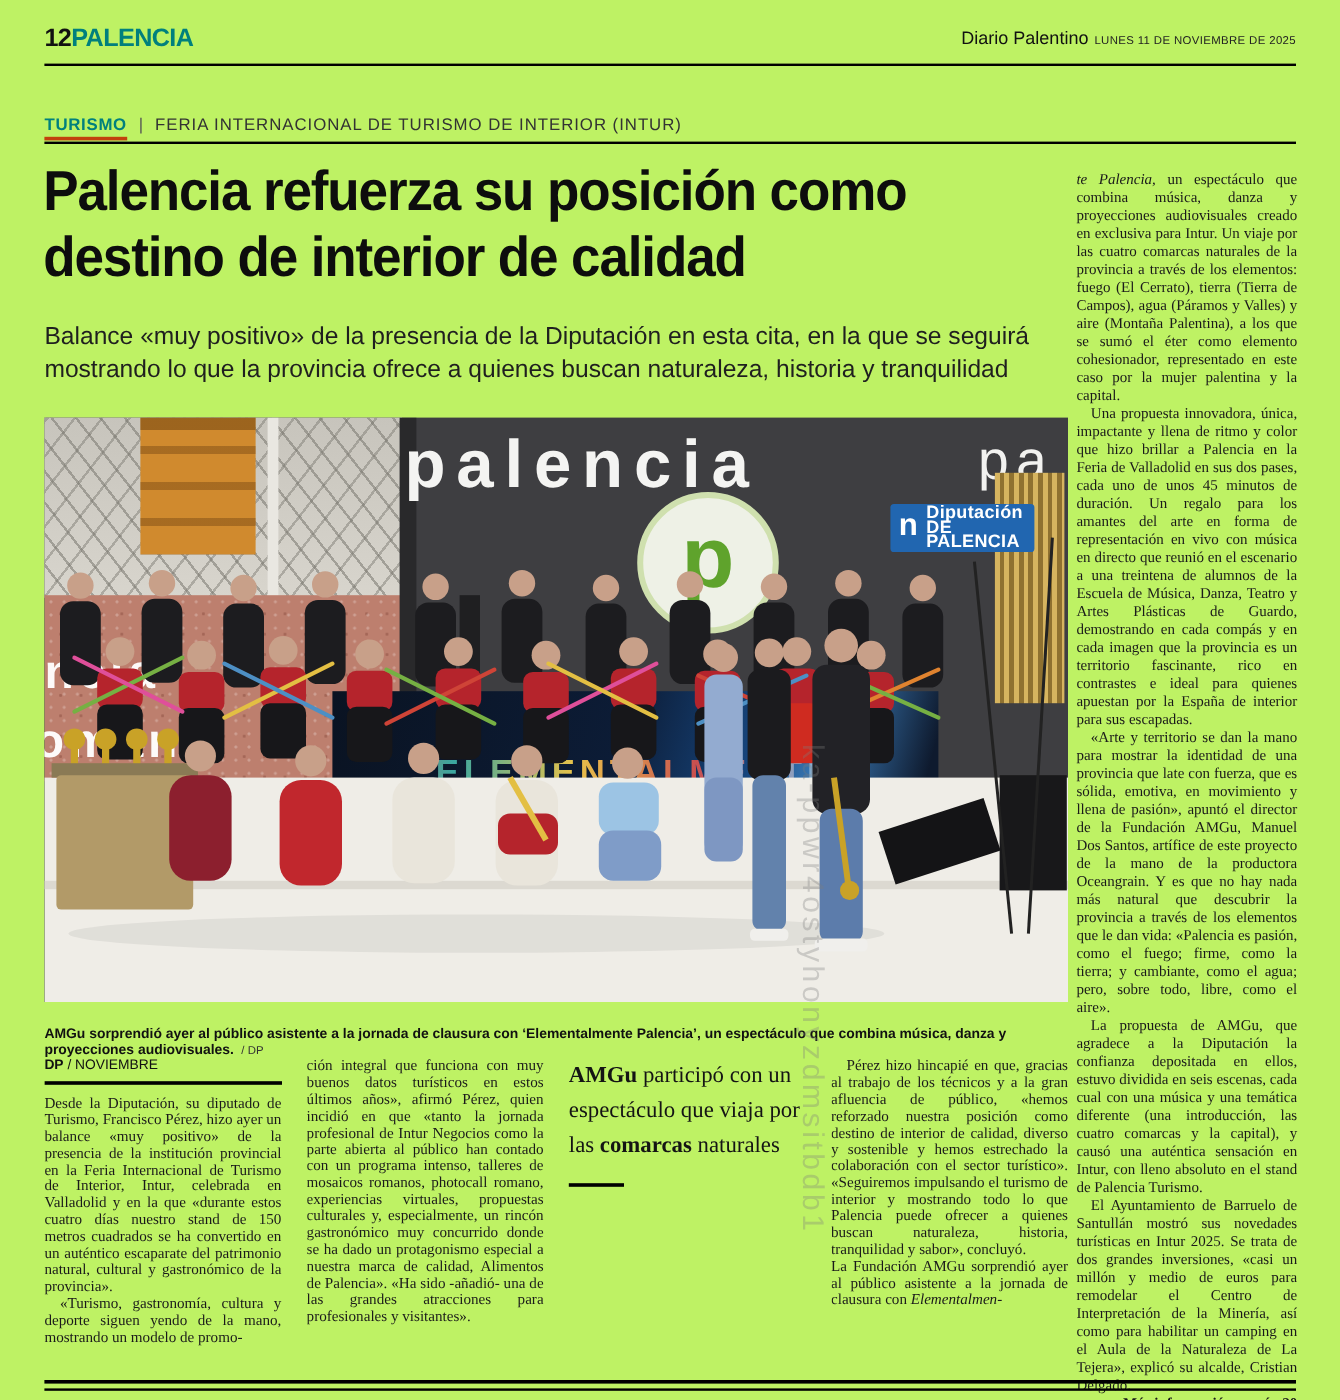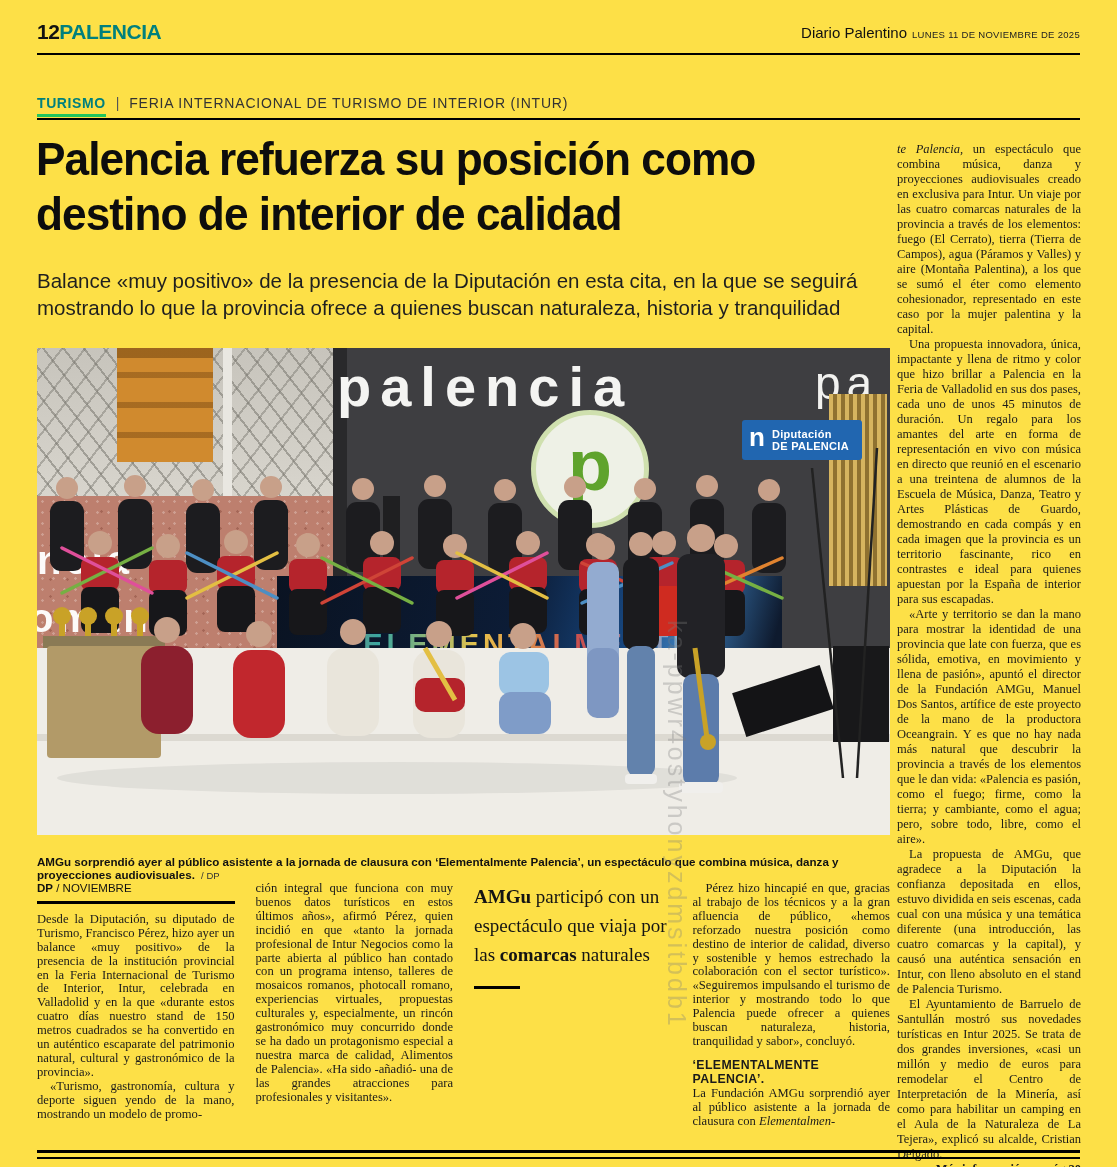--- a/index.html
+++ b/index.html
@@ -1,31 +1,31 @@
 <!DOCTYPE html>
 <html lang="es"><head>
 <meta charset="utf-8">
 <style>
   html,body{margin:0;padding:0;background:#ffffff;}
-  .page{position:relative;width:1117px;height:1167px;background:#fde047;overflow:hidden;
+  .page{position:relative;width:1117px;height:1167px;background:#bef264;overflow:hidden;
         font-family:"Liberation Serif",serif;color:#1c1c1c;}
 
   
   .header-row{position:absolute;top:20px;left:37px;right:37px;height:30px;}
   .folio{position:absolute;left:0;top:0;font-family:"Liberation Sans",sans-serif;font-weight:bold;font-size:21px;letter-spacing:-.5px;}
   .folio .num{color:#111;}
   .folio .sec{color:#00807d;}
   .masthead{position:absolute;right:0;top:4px;text-align:right;font-family:"Liberation Sans",sans-serif;}
   .masthead .mname{font-weight:normal;font-size:15px;color:#111;}
   .masthead .mdate{font-size:9.5px;color:#222;margin-left:5px;letter-spacing:.3px;}
   .rule1{position:absolute;top:53px;left:37px;right:37px;height:0;border-top:2px solid #000;}
 
   
   .kicker{position:absolute;top:95px;left:37px;right:37px;font-family:"Liberation Sans",sans-serif;font-size:14px;}
-  .kicker .klabel{color:#00807d;font-weight:bold;letter-spacing:.6px;border-bottom:3px solid #22c55e;padding-bottom:3px;}
+  .kicker .klabel{color:#00807d;font-weight:bold;letter-spacing:.6px;border-bottom:3px solid #c2410c;padding-bottom:3px;}
   .kicker .ksep{color:#555;margin:0 6px;}
   .kicker .ktopic{color:#333;letter-spacing:.8px;}
   .rule2{position:absolute;top:118px;left:37px;right:37px;height:0;border-top:2px solid #000;}
 
   
   .headline{position:absolute;top:131px;left:36px;width:900px;margin:0;
             font-family:"Liberation Sans",sans-serif;font-weight:bold;color:#0d0d0d;
             font-size:47px;line-height:55px;letter-spacing:-1px;transform:scaleX(.94);transform-origin:left top;}
   .deck{position:absolute;top:267px;left:37px;width:838px;margin:0;
         font-family:"Liberation Sans",sans-serif;font-size:20.5px;line-height:27px;color:#1f1f1f;}
@@ -61,21 +61,21 @@
      font-family:"Liberation Sans",sans-serif;font-weight:bold;font-size:29px;letter-spacing:4px;color:#d9b13b;}
   @supports (-webkit-background-clip:text){
     .ph-screen .sc-title{background:linear-gradient(90deg,#d85a3a,#3aa6a0,#e8c24a,#c94f4f,#7fb3d9,#e8c24a);
       -webkit-background-clip:text;background-clip:text;color:transparent;}
   }
   .ph-screen .sc-sub{position:absolute;left:0;right:0;top:96px;text-align:center;
      font-style:italic;font-size:27px;letter-spacing:3px;color:#8fd0ca;}
   .ph-badge{position:absolute;left:705px;top:72px;width:120px;height:40px;background:#2166b0;border-radius:3px;
      display:flex;align-items:center;gap:7px;padding:0 7px;box-sizing:border-box;}
   .ph-badge .bglyph{color:#fff;font-family:"Liberation Sans",sans-serif;font-weight:800;font-size:26px;line-height:1;margin-top:-6px;}
-  .ph-badge .btxt{color:#fff;font-family:"Liberation Sans",sans-serif;font-weight:bold;font-size:11px;line-height:12px;letter-spacing:.3px;}
+  .ph-badge .btxt{color:#fff;font-family:"Liberation Sans",sans-serif;font-weight:bold;font-size:15px;line-height:12px;letter-spacing:.3px;}
   .ph-slats{position:absolute;left:792px;top:46px;width:58px;height:192px;
      background:repeating-linear-gradient(90deg,#d6b45f 0 4px,#8f7130 4px 8px);}
   .ph-speaker{position:absolute;left:346px;top:148px;width:17px;height:104px;background:#1f1f21;}
   .ph-floor{position:absolute;left:0;top:300px;width:853px;height:187px;background:#efede7;}
   .ph-step{position:absolute;left:0;top:386px;width:853px;height:7px;background:#dcd9d1;}
   .ph-people{position:absolute;left:0;top:0;width:853px;height:487px;}
 
   .wm-faint{position:absolute;left:662px;top:620px;writing-mode:vertical-rl;font-family:"Liberation Sans",sans-serif;
      font-size:25px;letter-spacing:3px;color:rgba(125,125,125,.32);z-index:6;}
 
@@ -299,21 +299,20 @@
       <p>ción integral que funciona con muy buenos datos turísticos en estos últimos años», afirmó Pérez, quien incidió en que «tanto la jornada profesional de Intur Negocios como la parte abierta al público han contado con un programa intenso, talleres de mosaicos romanos, photocall romano, experiencias virtuales, propuestas culturales y, especialmente, un rincón gastronómico muy concurrido donde se ha dado un protagonismo especial a nuestra marca de calidad, Alimentos de Palencia». «Ha sido -añadió- una de las grandes atracciones para profesionales y visitantes».</p>
     </div>
 
     <div class="col pullquote">
       <span class="pqb">AMGu</span><span> participó con un espectáculo que viaja por las </span><span class="pqb">comarcas</span><span> naturales</span>
       <div class="pq-rule"></div>
     </div>
 
     <div class="col">
       <p class="ind">Pérez hizo hincapié en que, gracias al trabajo de los técnicos y a la gran afluencia de público, «hemos reforzado nuestra posición como destino de interior de calidad, diverso y sostenible y hemos estrechado la colaboración con el sector turístico». «Seguiremos impulsando el turismo de interior y mostrando todo lo que Palencia puede ofrecer a quienes buscan naturaleza, historia, tranquilidad y sabor», concluyó.</p>
-      <p class="minihead">‘ELEMENTALMENTE PALENCIA’.</p>
       <p><span>La Fundación AMGu sorprendió ayer al público asistente a la jornada de clausura con </span><span class="ital">Elementalmen-</span></p>
     </div>
   </div>
 
   <div class="rail">
     <p><span class="ital">te Palencia,</span><span> un espectáculo que combina música, danza y proyecciones audiovisuales creado en exclusiva para Intur. Un viaje por las cuatro comarcas naturales de la provincia a través de los elementos: fuego (El Cerrato), tierra (Tierra de Campos), agua (Páramos y Valles) y aire (Montaña Palentina), a los que se sumó el éter como elemento cohesionador, representado en este caso por la mujer palentina y la capital.</span></p>
     <p class="ind">Una propuesta innovadora, única, impactante y llena de ritmo y color que hizo brillar a Palencia en la Feria de Valladolid en sus dos pases, cada uno de unos 45 minutos de duración. Un regalo para los amantes del arte en forma de representación en vivo con música en directo que reunió en el escenario a una treintena de alumnos de la Escuela de Música, Danza, Teatro y Artes Plásticas de Guardo, demostrando en cada compás y en cada imagen que la provincia es un territorio fascinante, rico en contrastes e ideal para quienes apuestan por la España de interior para sus escapadas.</p>
     <p class="ind">«Arte y territorio se dan la mano para mostrar la identidad de una provincia que late con fuerza, que es sólida, emotiva, en movimiento y llena de pasión», apuntó el director de la Fundación AMGu, Manuel Dos Santos, artífice de este proyecto de la mano de la productora Oceangrain. Y es que no hay nada más natural que descubrir la provincia a través de los elementos que le dan vida: «Palencia es pasión, como el fuego; firme, como la tierra; y cambiante, como el agua; pero, sobre todo, libre, como el aire».</p>
     <p class="ind">La propuesta de AMGu, que agradece a la Diputación la confianza depositada en ellos, estuvo dividida en seis escenas, cada cual con una música y una temática diferente (una introducción, las cuatro comarcas y la capital), y causó una auténtica sensación en Intur, con lleno absoluto en el stand de Palencia Turismo.</p>
     <p class="ind">El Ayuntamiento de Barruelo de Santullán mostró sus novedades turísticas en Intur 2025. Se trata de dos grandes inversiones, «casi un millón y medio de euros para remodelar el Centro de Interpretación de la Minería, así como para habilitar un camping en el Aula de la Naturaleza de La Tejera», explicó su alcalde, Cristian Delgado.</p>

